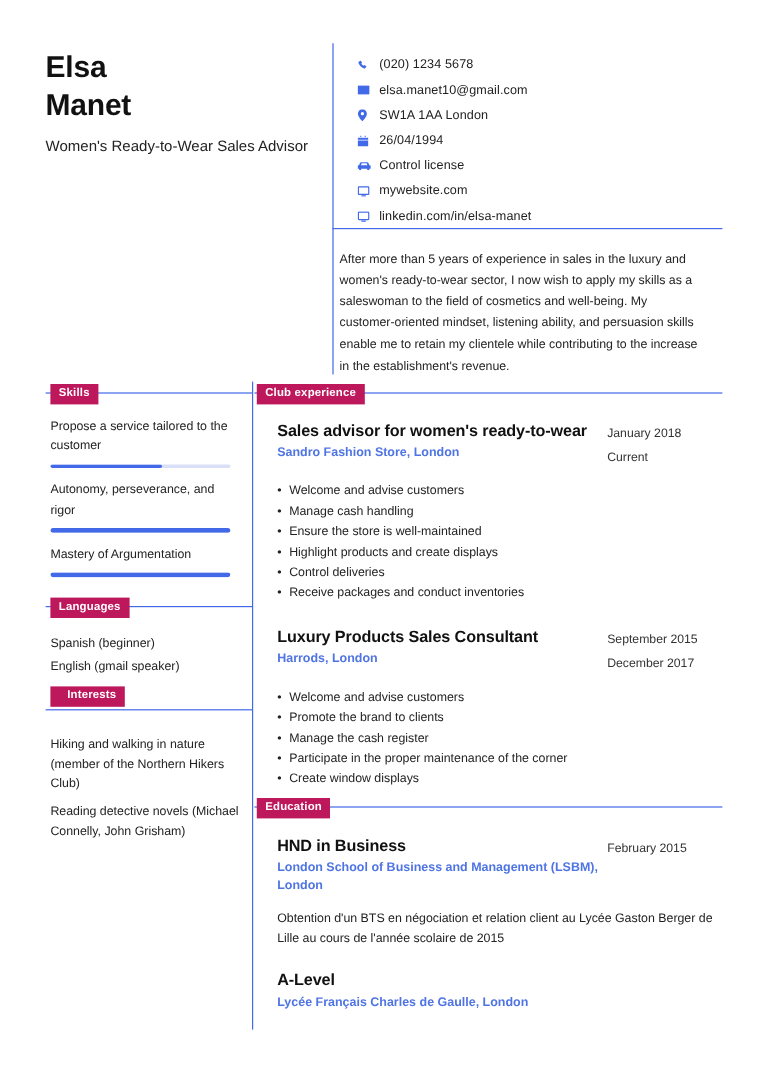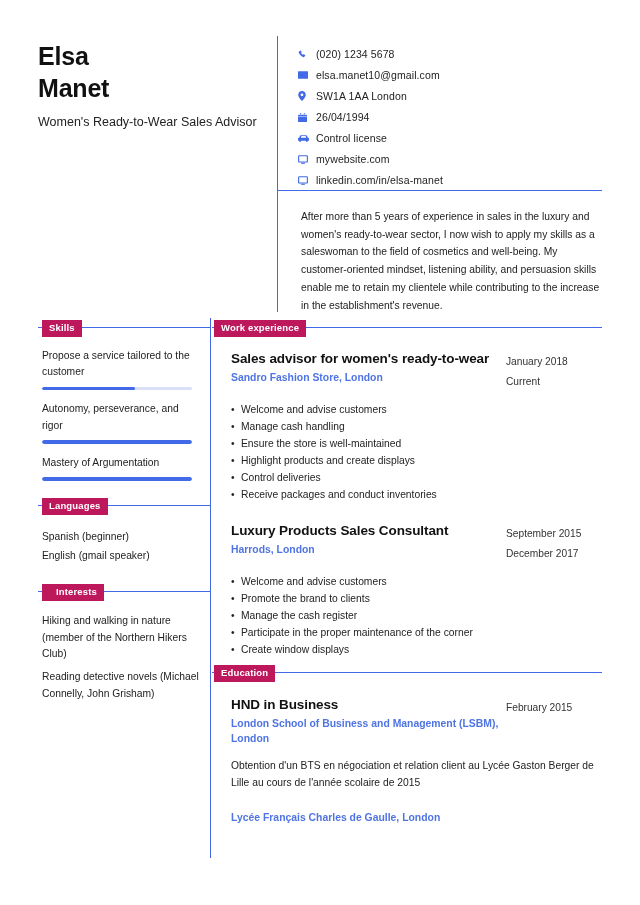--- a/index.html
+++ b/index.html
@@ -96,21 +96,21 @@
 
   .contact-text {
     font-size: 10.5px;
     color: #222222;
     line-height: 1.2;
     letter-spacing: 0.1px;
   }
 
   .summary {
     position: absolute;
-    left: 301px;
+    left: 283px;
     top: 208px;
     width: 300px;
     font-size: 10.3px;
     line-height: 1.72;
     color: #222222;
     text-align: left;
   }
 
   
   .badge {
@@ -354,29 +354,29 @@
 
   <div class="rule" style="left:38px; top:505px; width:172px;"></div>
   <div class="badge" style="left:42px; top:498px;">Languages</div>
 
   <div class="side-block" style="left:42px; top:527px;">
     <div class="lang-item">Spanish (beginner)</div>
     <div class="lang-item">English (gmail speaker)</div>
   </div>
 
   <div class="rule" style="left:38px; top:591px; width:172px;"></div>
-  <div class="badge" style="left:42px; top:584px;padding-left:14px;">Interests</div>
+  <div class="badge" style="left:42px; top:572px;padding-left:14px;">Interests</div>
 
   <div class="side-block" style="left:42px; top:613px;">
     <div class="side-text">Hiking and walking in nature (member of the Northern Hikers Club)</div>
     <div class="side-text">Reading detective novels (Michael Connelly, John Grisham)</div>
   </div>
 
   <div class="rule" style="left:212px; top:327px; width:390px;"></div>
-  <div class="badge" style="left:214px; top:320px;">Work experience</div>
+  <div class="badge" style="left:214px; top:320px;">Club experience</div>
 
   <div class="main">
 
     <div class="entry" style="top:350px;">
       <div class="entry-head">
         <div class="entry-left">
           <div class="entry-title">Sales advisor for women's ready-to-wear</div>
           <div class="entry-org">Sandro Fashion Store, London</div>
         </div>
         <div class="entry-dates">
@@ -429,19 +429,20 @@
         <div class="entry-dates">
           <div class="entry-date">February 2015</div>
         </div>
       </div>
       <div class="entry-desc">Obtention d'un BTS en négociation et relation client au Lycée Gaston Berger de Lille au cours de l'année scolaire de 2015</div>
     </div>
 
     <div class="entry" style="top:808px;">
       <div class="entry-head">
         <div class="entry-left">
+          <div class="entry-title">A-Level</div>
           <div class="entry-org">Lycée Français Charles de Gaulle, London</div>
         </div>
       </div>
     </div>
   </div>
 
 </div>
 
 </body></html>

